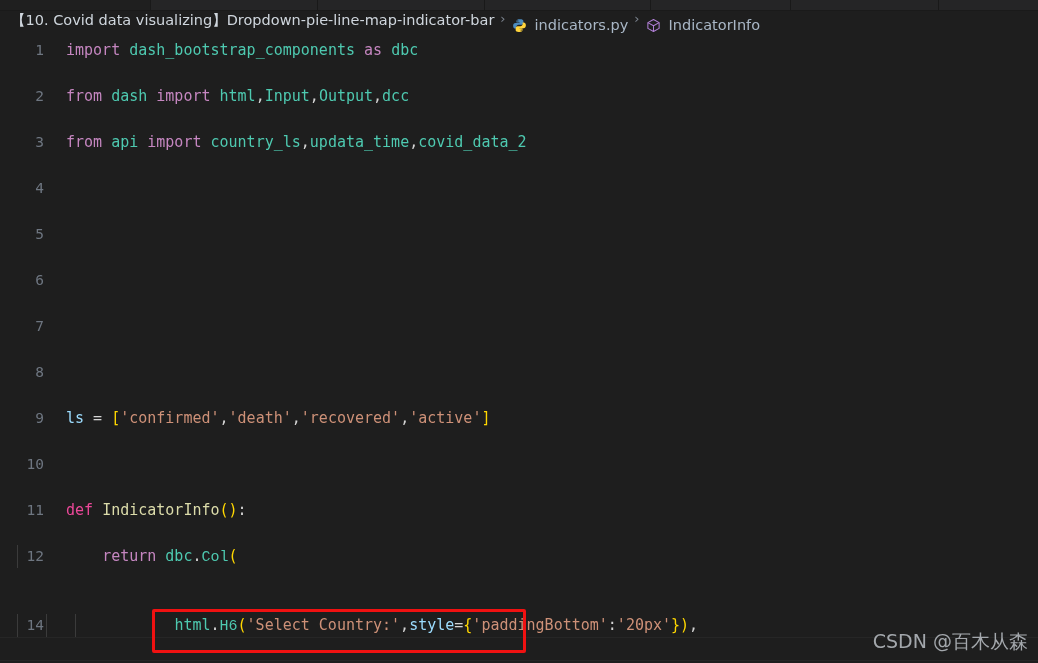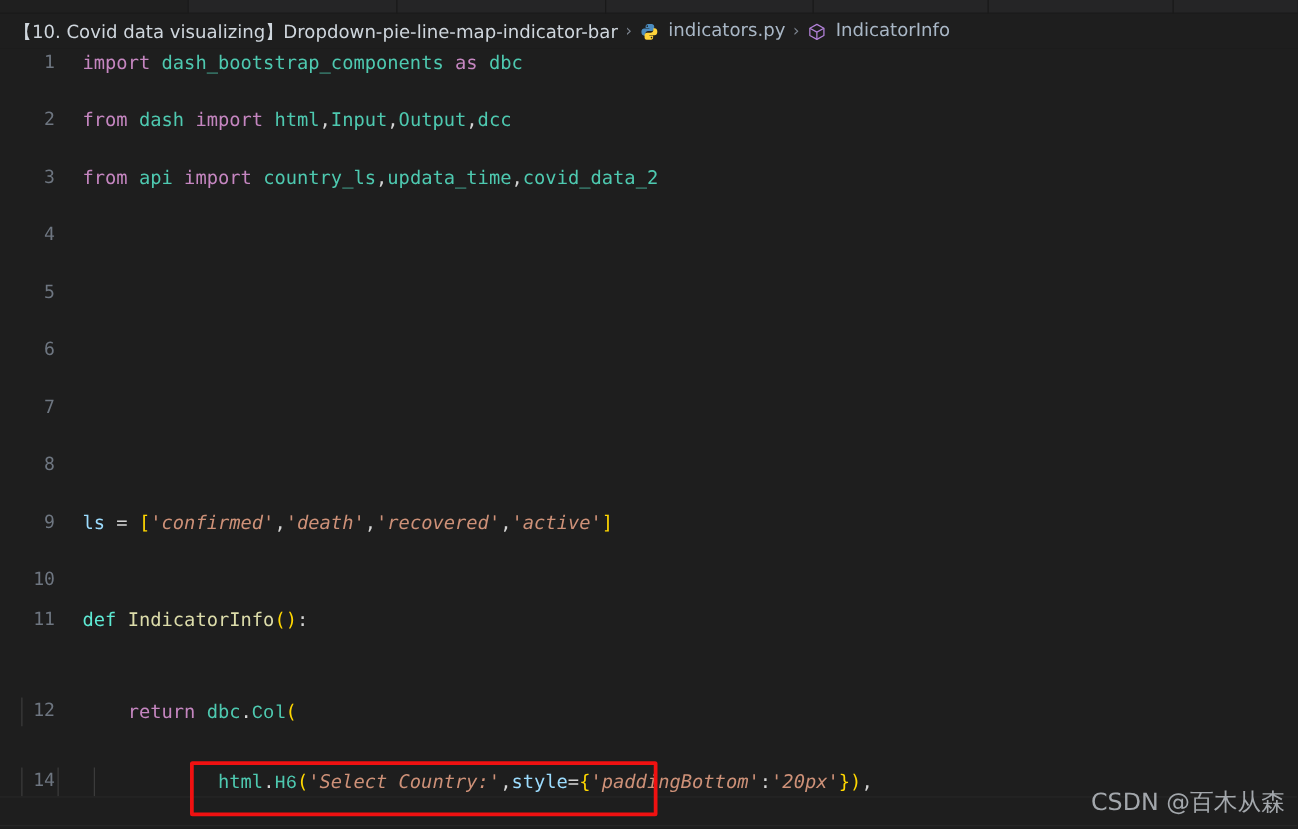--- a/index.html
+++ b/index.html
@@ -24,21 +24,21 @@
   }
   #tabstrip .underline {
     position:absolute; left:0; top:10px; width:1038px; height:1px;
     background:#1a1a1a;
   }
 
   
   #breadcrumb {
     position:absolute; left:0; top:11px; width:1038px; height:28px;
     background:#1e1e1e;
-    display:flex; align-items:center;
+    display:flex; 
     padding-left:11px;
     font-family:"DejaVu Sans", sans-serif;
     font-size:14.5px;
     color:#a9b7c6;
     white-space:nowrap;
   }
   #breadcrumb .crumb { color:#cfd6dd; }
   #breadcrumb .sep {
     color:#7d8590; margin:0 6px; font-size:13px;
   }
@@ -71,26 +71,26 @@
     position:absolute; left:66px; top:0;
     white-space:pre;
   }
   .guide {
     position:absolute; top:0; width:1px; height:23px;
     background:#3b3b3b;
   }
 
   
   .kw      { color:#c586c0; }   
-  .kw2     { color:#5eead4; }   
+  .kw2     { color:#ec4899; }   
   .mod     { color:#4ec9b0; }   
   .attr    { color:#4ec9b0;font-family:Liberation Mono, monospace; }
   .name    { color:#9cdcfe; }   
   .fn      { color:#dcdcaa; }   
-  .str     { color:#ce9178;font-style:italic; }   
+  .str     { color:#ce9178; }   
   .br-y    { color:#ffd700; }   
   .br-m    { color:#da70d6; }
   .plain   { color:#d4d4d4; }
   .green2  { color:#4ec9b0; }
 
   
   #redbox {
     position:absolute;
     left:152px; top:609px;
     width:374px; height:44px;
@@ -197,26 +197,26 @@
   <div class="line" style="top:184px">
     <span class="lnum">9</span>
     <span class="code"><span class="name">ls</span><span class="plain"> = </span><span class="br-y">[</span><span class="str">'confirmed'</span><span class="plain">,</span><span class="str">'death'</span><span class="plain">,</span><span class="str">'recovered'</span><span class="plain">,</span><span class="str">'active'</span><span class="br-y">]</span></span>
   </div>
 
   <div class="line" style="top:207px">
     <span class="lnum">10</span>
     <span class="code"></span>
   </div>
 
-  <div class="line" style="top:216px">
+  <div class="line" style="top:230px">
     <span class="lnum">11</span>
     <span class="code"><span class="kw2">def</span><span class="plain"> </span><span class="fn">IndicatorInfo</span><span class="br-y">()</span><span class="plain">:</span></span>
   </div>
 
-  <div class="line" style="top:266px">
+  <div class="line" style="top:253px">
     <span class="lnum">12</span>
     <span class="guide" style="left:17px"></span>
     <span class="code">    <span class="kw">return</span><span class="plain"> </span><span class="mod">dbc</span><span class="plain">.</span><span class="attr">Col</span><span class="br-y">(</span></span>
   </div>
 
 
   <div class="line" style="top:299px">
     <span class="lnum">14</span>
     <span class="guide" style="left:17px"></span>
     <span class="guide" style="left:46px"></span>

